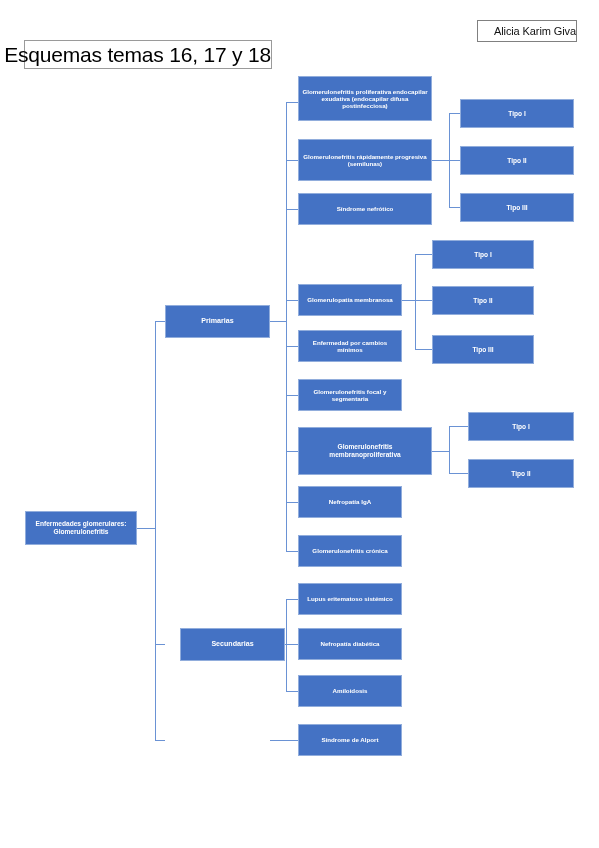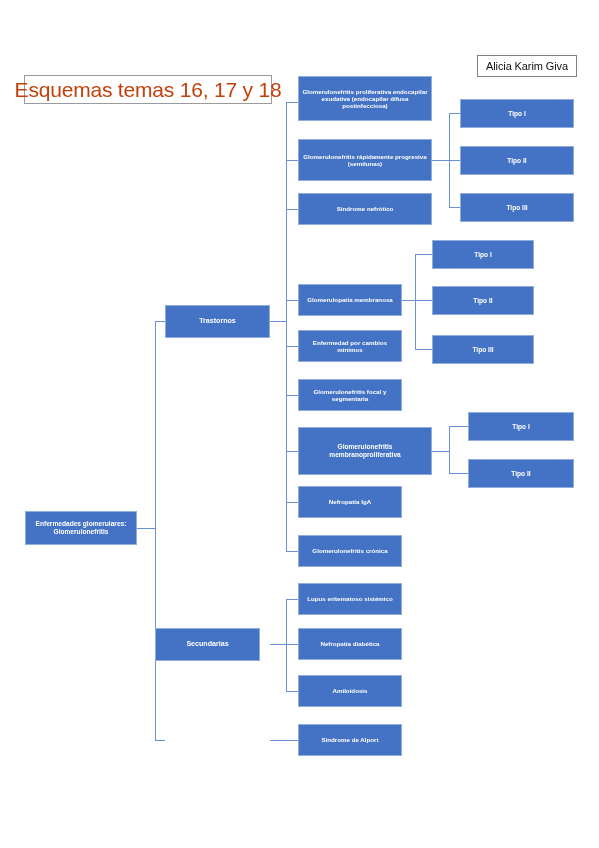--- a/index.html
+++ b/index.html
@@ -15,34 +15,33 @@
     width:599px;height:848px;
     background:#ffffff;
   }
 
   
   .hdr-box{
     position:absolute;
     background:#ffffff;
     border:1px solid #808080;
     box-sizing:border-box;
-    display:flex;align-items:center;justify-content:center;
+    display:flex;align-items:center;justify-content:flex-end;
     white-space:nowrap;
-    margin-top:35px;
   }
   #name-box{
     left:477px;top:20px;width:100px;height:22px;
     font-size:11px;color:#111111;letter-spacing:-0.1px;
   }
   #title-box{
     left:24px;top:40px;width:248px;height:29px;
     border:1px solid #9a9a9a;
   }
   #title-text{
-    font-size:21px;color:#c2410c;letter-spacing:-0.2px;
+    font-size:21px;color:#000000;letter-spacing:-0.2px;
   }
 
   
   #diagram{position:absolute;left:0;top:0;width:599px;height:848px;}
 
   .node{
     position:absolute;
     background:#4472C4;
     border:1px solid #91ADDC;
     box-sizing:border-box;
@@ -124,23 +123,23 @@
     <div class="ln lnh" style="left:432px;top:451px;width:17px;"></div>
     <div class="ln lnv" style="left:449px;top:426px;height:48px;"></div>
     <div class="ln lnh" style="left:449px;top:426px;width:19px;"></div>
     <div class="ln lnh" style="left:449px;top:473px;width:19px;"></div>
 
     <div class="node t65" style="left:25px;top:511px;width:112px;height:34px;">
       <span>Enfermedades glomerulares: Glomerulonefritis</span>
     </div>
 
     <div class="node t7" style="left:165px;top:305px;width:105px;height:33px;">
-      <span>Trastornos</span>
-    </div>
-    <div class="node t7" style="left:155px;top:628px;width:105px;height:33px;">
+      <span>Primarias</span>
+    </div>
+    <div class="node t7" style="left:180px;top:628px;width:105px;height:33px;">
       <span>Secundarias</span>
     </div>
 
     <div class="node t6" style="left:298px;top:76px;width:134px;height:45px;">
       <span>Glomerulonefritis proliferativa endocapilar exudativa (endocapilar difusa postinfecciosa)</span>
     </div>
     <div class="node t6" style="left:298px;top:139px;width:134px;height:42px;">
       <span>Glomerulonefritis rápidamente progresiva (semilunas)</span>
     </div>
     <div class="node t6" style="left:298px;top:193px;width:134px;height:32px;">

